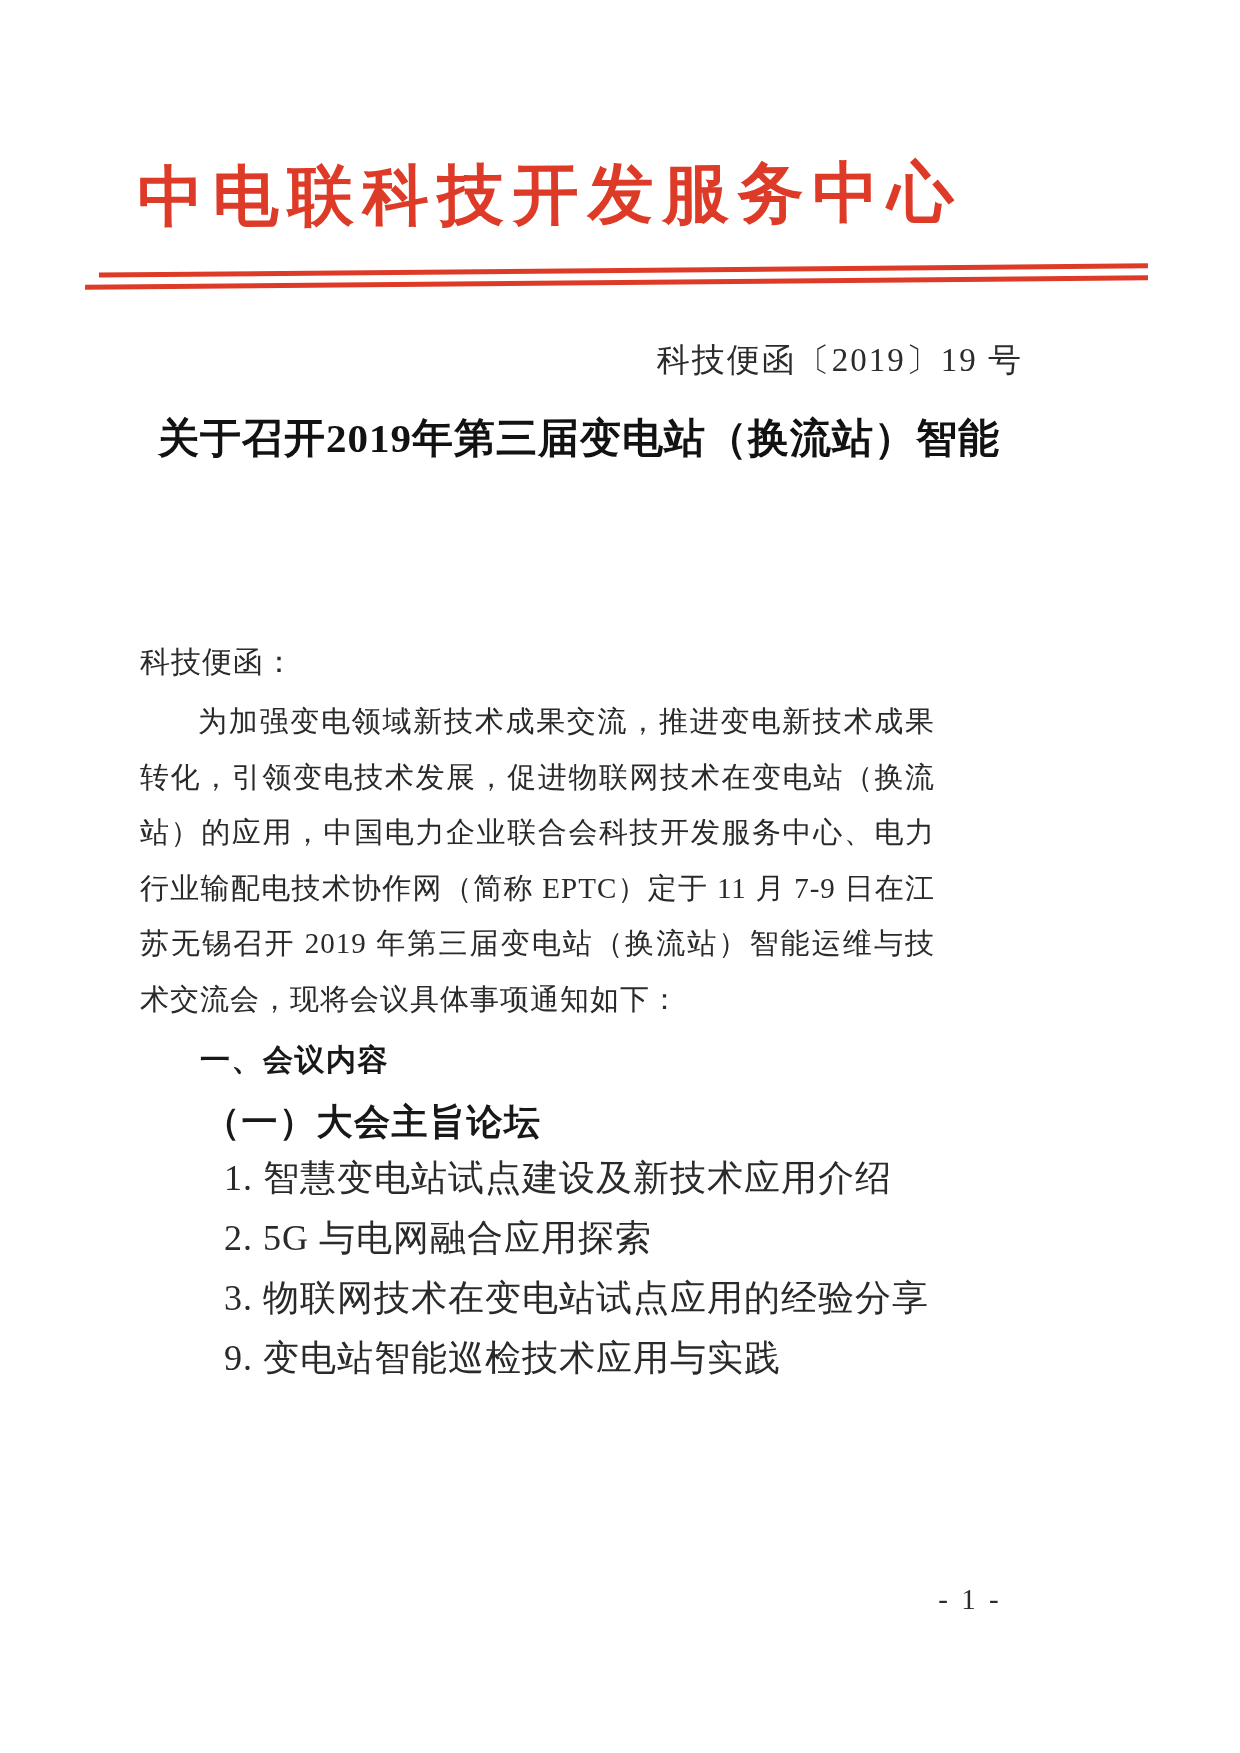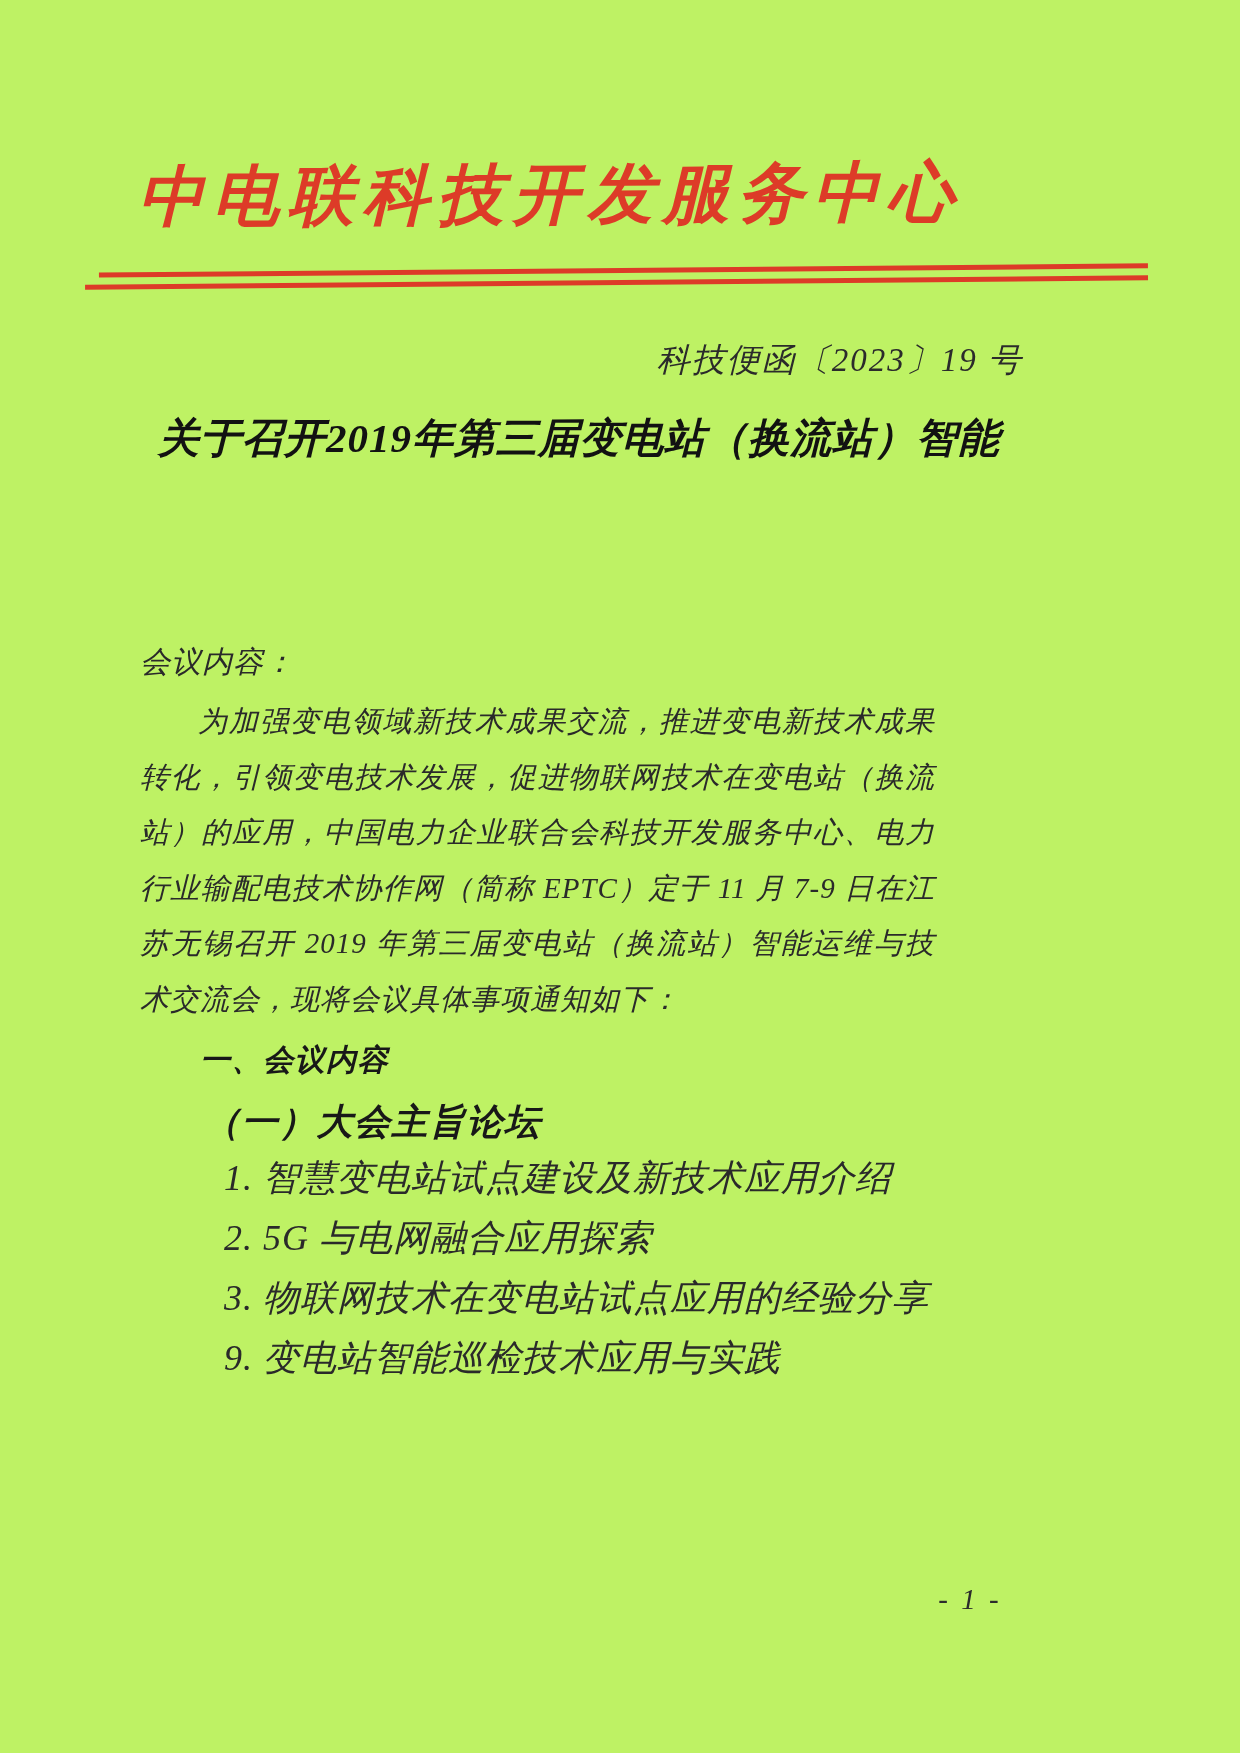--- a/index.html
+++ b/index.html
@@ -1,24 +1,23 @@
 <!DOCTYPE html>
 <html lang="zh"><head>
 <meta charset="utf-8">
 <style>
   html,body{margin:0;padding:0;background:#8a8a8a;}
   .page{
     position:relative;
     width:1240px;height:1753px;
     margin:0 auto;
-    background:#bef264;
+    background:#ffffff;
     overflow:hidden;
     font-family:"Liberation Serif","DejaVu Serif",serif;
     color:#262626;
-    font-style:italic;
   }
   
   .letterhead{
     position:absolute;left:30px;top:150px;width:1040px;
     text-align:center;
     font-weight:bold;
     font-size:66px;
     letter-spacing:9px;
     color:#DD3B28;
     transform:rotate(-0.35deg);
@@ -109,27 +108,27 @@
 <div class="page">
 
   <div class="letterhead">中电联科技开发服务中心</div>
 
   <div class="red-rule">
     <div class="bar1"></div>
     <div class="gap"></div>
     <div class="bar2"></div>
   </div>
 
-  <div class="doc-number">科技便函〔2023〕19 号</div>
+  <div class="doc-number">科技便函〔2019〕19 号</div>
 
   <div class="title">
     <div>关于召开2019年第三届变电站（换流站）智能</div>
   </div>
 
-  <div class="salutation">会议内容：</div>
+  <div class="salutation">科技便函：</div>
 
   <div class="paragraph">为加强变电领域新技术成果交流，推进变电新技术成果转化，引领变电技术发展，促进物联网技术在变电站（换流站）的应用，中国电力企业联合会科技开发服务中心、电力行业输配电技术协作网（简称 EPTC）定于 11 月 7-9 日在江苏无锡召开 2019 年第三届变电站（换流站）智能运维与技术交流会，现将会议具体事项通知如下：</div>
 
   <div class="section-heading">一、会议内容</div>
 
   <div class="subsection-heading">（一）大会主旨论坛</div>
 
   <div class="topic-list">
     <div class="topic-item">1. 智慧变电站试点建设及新技术应用介绍</div>
     <div class="topic-item">2. 5G 与电网融合应用探索</div>

